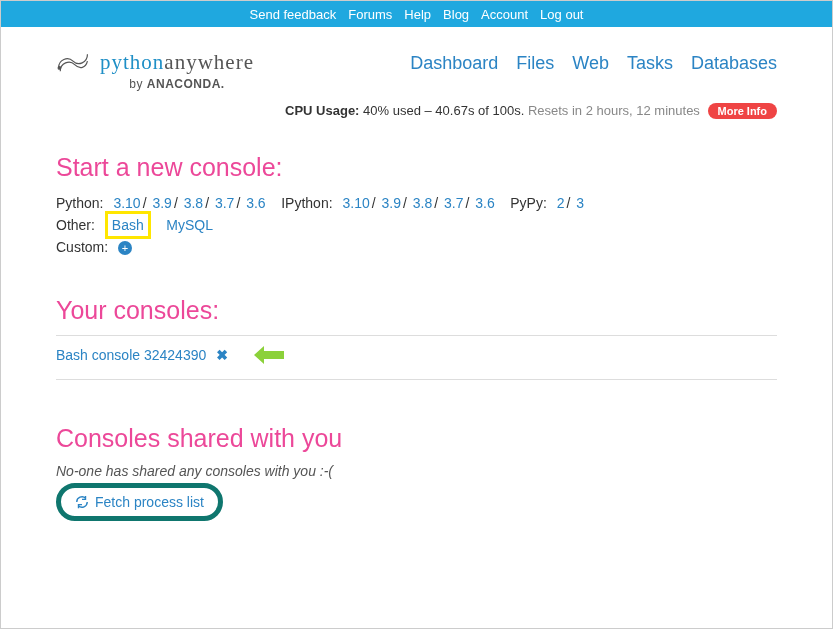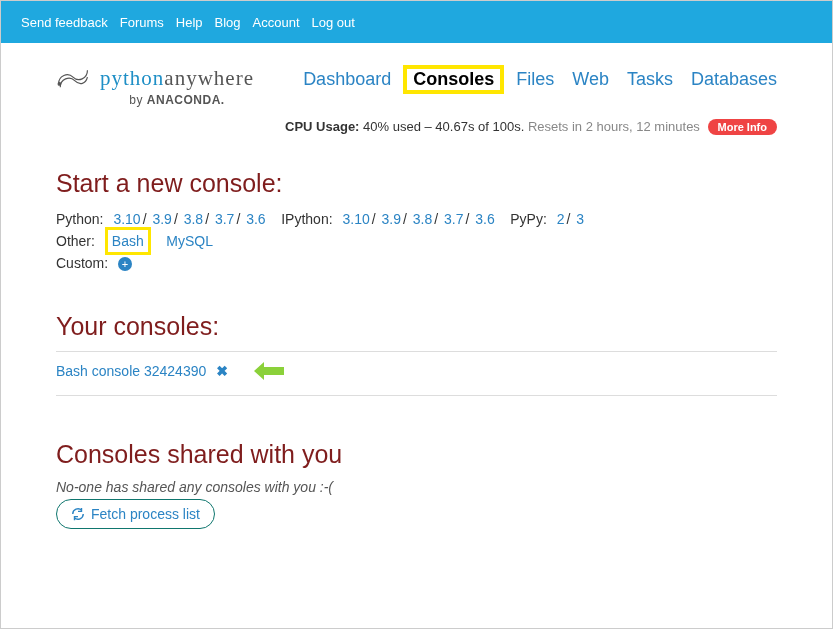--- a/index.html
+++ b/index.html
@@ -8,23 +8,23 @@
       font-size: 14px;
       color: #333;
       background: #fff;
       width: 833px;
       height: 629px;
       border: 1px solid #ccc;
       overflow: hidden;
     }
     .topbar {
       background: #1fa8df;
-      height: 42px;
-      display: flex;
-      justify-content: flex-start;
+      height: 26px;
+      display: flex;
+      justify-content: center;
       align-items: center;
       padding: 0 20px;
       gap: 12px;
     }
     .topbar a {
       color: #fff;
       text-decoration: none;
       font-size: 13px;
     }
     .header {
@@ -75,21 +75,21 @@
       border-radius: 10px;
       padding: 2px 10px;
       font-size: 11px;
       font-weight: 700;
       margin-left: 4px;
     }
     .content { padding: 20px 55px 0 55px; }
     h2.section {
       font-size: 25px;
       font-weight: 400;
-      color: #7f1d1d;
+      color: #ec4899;
       margin-top: 14px;
       margin-bottom: 10px;
     }
     .console-row {
       font-size: 14px;
       color: #333;
       line-height: 22px;
     }
     .console-row .rlabel { color: #333; margin-right: 6px; }
     .console-row a { color: #2b84c4; text-decoration: none; }
@@ -121,21 +121,21 @@
     .arrow {
       display: inline-block;
       margin-left: 22px;
       vertical-align: middle;
     }
     .muted-italic { font-style: italic; color: #555; font-size: 14px; }
     .fetch-btn {
       display: inline-flex;
       align-items: center;
       gap: 6px;
-      border: 1px solid #0f766e;
+      border: 5px solid #0f766e;
       color: #2b84c4;
       background: #fff;
       border-radius: 20px;
       padding: 6px 14px;
       font-size: 14px;
       cursor: pointer;
       margin-top: 4px;
     }
     .refresh-icon { width: 14px; height: 14px; }
   </style>
@@ -158,21 +158,20 @@
         <path d="M3 22 C3 12 14 8 20 14 C26 20 37 16 37 6"></path>
         <path d="M5 26 C5 16 16 12 22 18 C28 24 35 22 37 14"></path>
         <circle cx="4" cy="22" r="1.5" fill="currentColor"></circle>
       </svg>
       <span class="logo-text"><span class="logo-python">python</span><span class="logo-anywhere">anywhere</span></span>
     </div>
     <div class="byline"><span>by </span><b>ANACONDA.</b></div>
   </div>
   <div class="nav">
     <a href="#">Dashboard</a>
-    <a href="#" class="active">Consoles</a>
     <a href="#">Files</a>
     <a href="#">Web</a>
     <a href="#">Tasks</a>
     <a href="#">Databases</a>
   </div>
 </div>
 
 <div class="usage-row">
   <span class="label">CPU Usage:</span>
   <span>40% used – 40.67s of 100s.</span>

